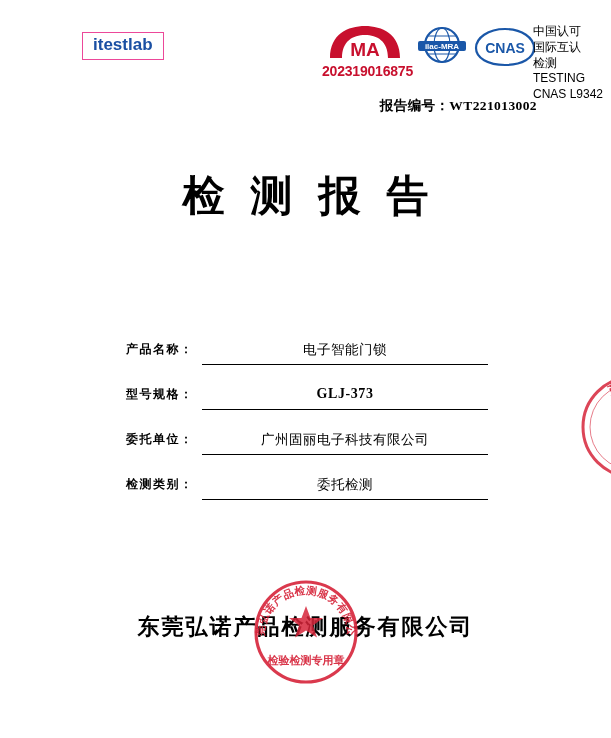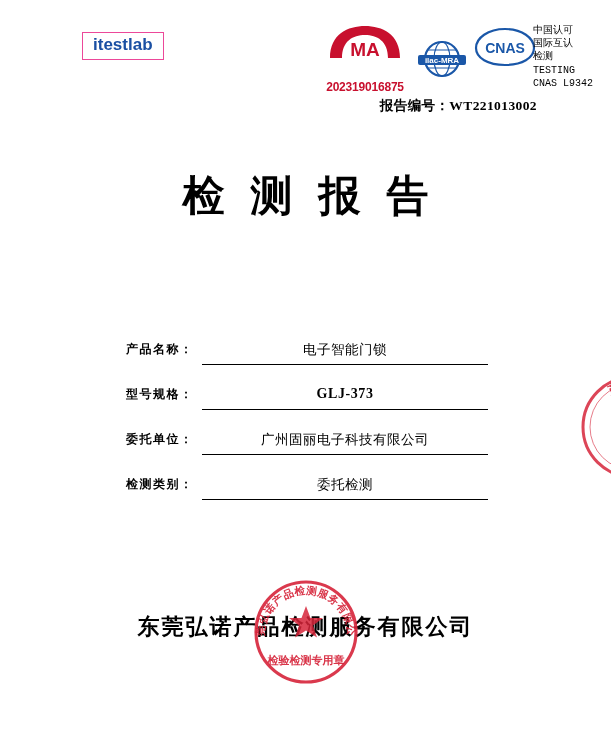--- a/index.html
+++ b/index.html
@@ -50,52 +50,52 @@
   }
   .ma-box {
     position: relative;
     width: 78px;
     height: 38px;
     margin: 0 auto;
   }
   .ma-box svg { display: block; }
   .ma-code {
     font-family: "Liberation Sans", sans-serif;
-    font-size: 12px;
+    font-size: 14px;
     font-weight: 700;
     color: #c8102e;
-    margin-top: 18px;
+    margin-top: 1px;
     letter-spacing: -0.2px;
   }
 
   
   .mark-ilac {
     position: absolute;
     left: 412px;
-    top: 15px;
+    top: 1px;
     width: 60px;
     height: 44px;
   }
 
   
   .mark-cnas {
     position: absolute;
     left: 472px;
     top: 2px;
     width: 66px;
     height: 42px;
   }
 
   
   .mark-cnas-text {
     position: absolute;
     left: 533px;
     top: 0px;
-    font-family: Liberation Mono, monospace;
-    font-size: 10px;
+    font-family: Liberation Sans, sans-serif;
+    font-size: 12px;
     line-height: 1.32;
     color: #000;
     letter-spacing: 0px;
   }
 
   
   .report-no {
     position: absolute;
     top: 97px;
     right: 74px;

